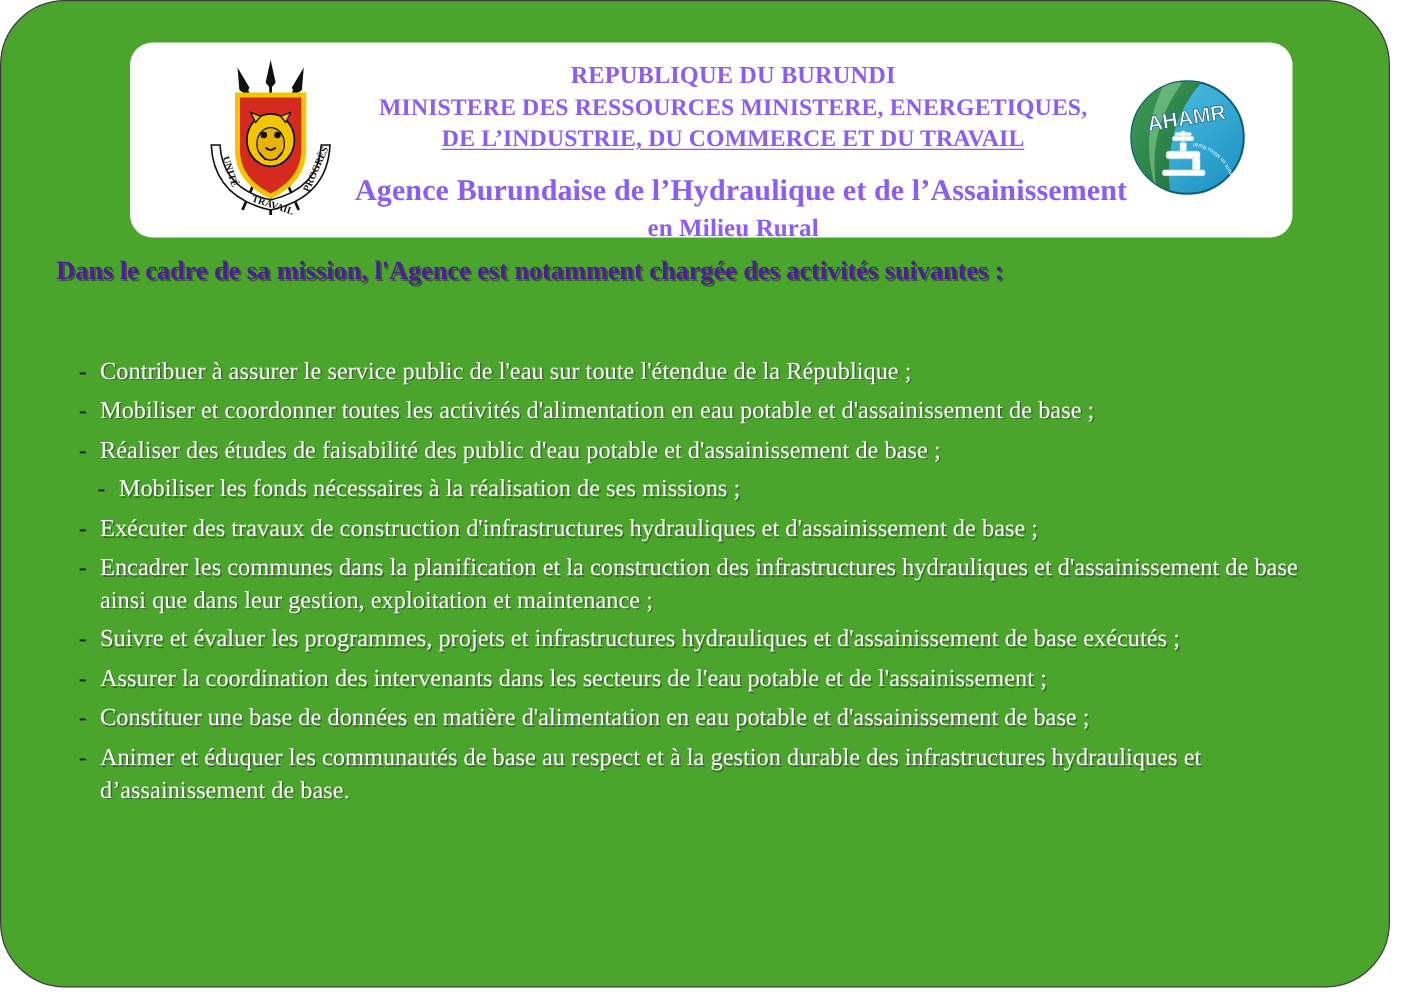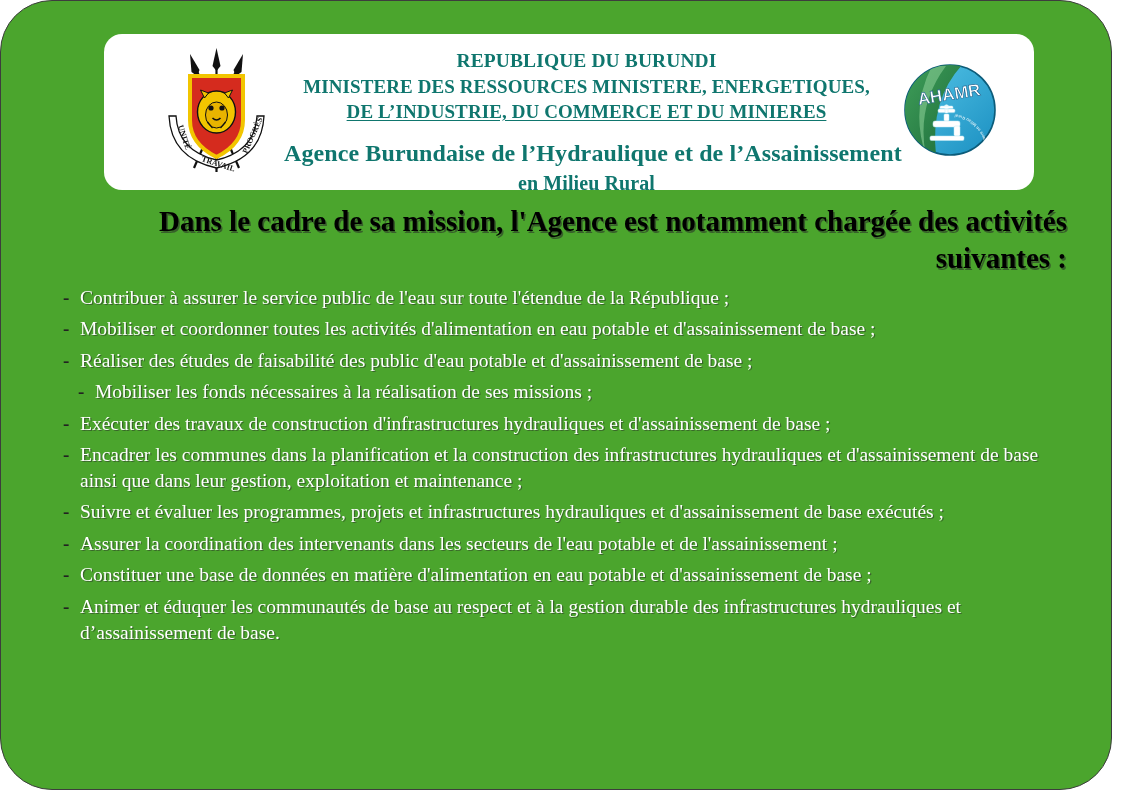--- a/index.html
+++ b/index.html
@@ -61,46 +61,46 @@
   }
   #ahamr-logo svg { display: block; width: 96px; height: 100px; }
 
   
   #header-text {
     position: absolute;
     left: 180px;
     right: 145px;
     top: 14px;
     text-align: center;
-    color: #0f766e;
+    color: #8b5cf6;
   }
   .hdr-line {
     font-family: "Liberation Serif", "DejaVu Serif", serif;
     font-weight: bold;
     line-height: 1.33;
     letter-spacing: 0.1px;
     white-space: nowrap;
   }
   .hdr-l1 { font-size: 19.5px; }
   .hdr-l2 { font-size: 19px; }
   .hdr-l3 { font-size: 19px; text-decoration: underline; text-underline-offset: 2px; }
   .hdr-l4 { font-size: 24px; margin-top: 14px; }
   .hdr-l5 { font-size: 20px; }
 
   
   #main-title {
     position: absolute;
     left: 44px;
     top: 202px;
     width: 1022px;
-    text-align: right;
-    color: #000000;
+    text-align: left;
+    color: #4c1d95;
     font-family: "Liberation Serif", "DejaVu Serif", serif;
     font-weight: bold;
-    font-size: 29px;
+    font-size: 21px;
     line-height: 1.28;
     text-shadow: 1.5px 1.5px 0px rgba(40,40,40,0.55);
   }
 
   
   #activities-list {
     position: absolute;
     left: 62px;
     top: 284px;
     width: 1012px;
@@ -170,21 +170,21 @@
           <text transform="translate(19,86) rotate(72)">UNITÉ</text>
           <text transform="translate(42,121) rotate(18)">TRAVAIL</text>
           <text transform="translate(88,114) rotate(-66)">PROGRÈS</text>
         </g>
       </svg>
     </div>
 
     <div id="header-text">
       <div class="hdr-line hdr-l1">REPUBLIQUE DU BURUNDI</div>
       <div class="hdr-line hdr-l2">MINISTERE DES RESSOURCES MINISTERE, ENERGETIQUES,</div>
-      <div class="hdr-line hdr-l3">DE L’INDUSTRIE, DU COMMERCE ET DU MINIERES</div>
+      <div class="hdr-line hdr-l3">DE L’INDUSTRIE, DU COMMERCE ET DU TRAVAIL</div>
       <div class="hdr-line hdr-l4">Agence Burundaise de l’Hydraulique et de l’Assainissement</div>
       <div class="hdr-line hdr-l5">en Milieu Rural</div>
     </div>
 
     <div id="ahamr-logo">
       <svg viewBox="0 0 96 100" xmlns="http://www.w3.org/2000/svg">
         <defs>
           <linearGradient id="gBlue" x1="0" y1="0" x2="1" y2="1">
             <stop offset="0%" stop-color="#56c6e8"></stop>
             <stop offset="100%" stop-color="#1a8fc1"></stop>

